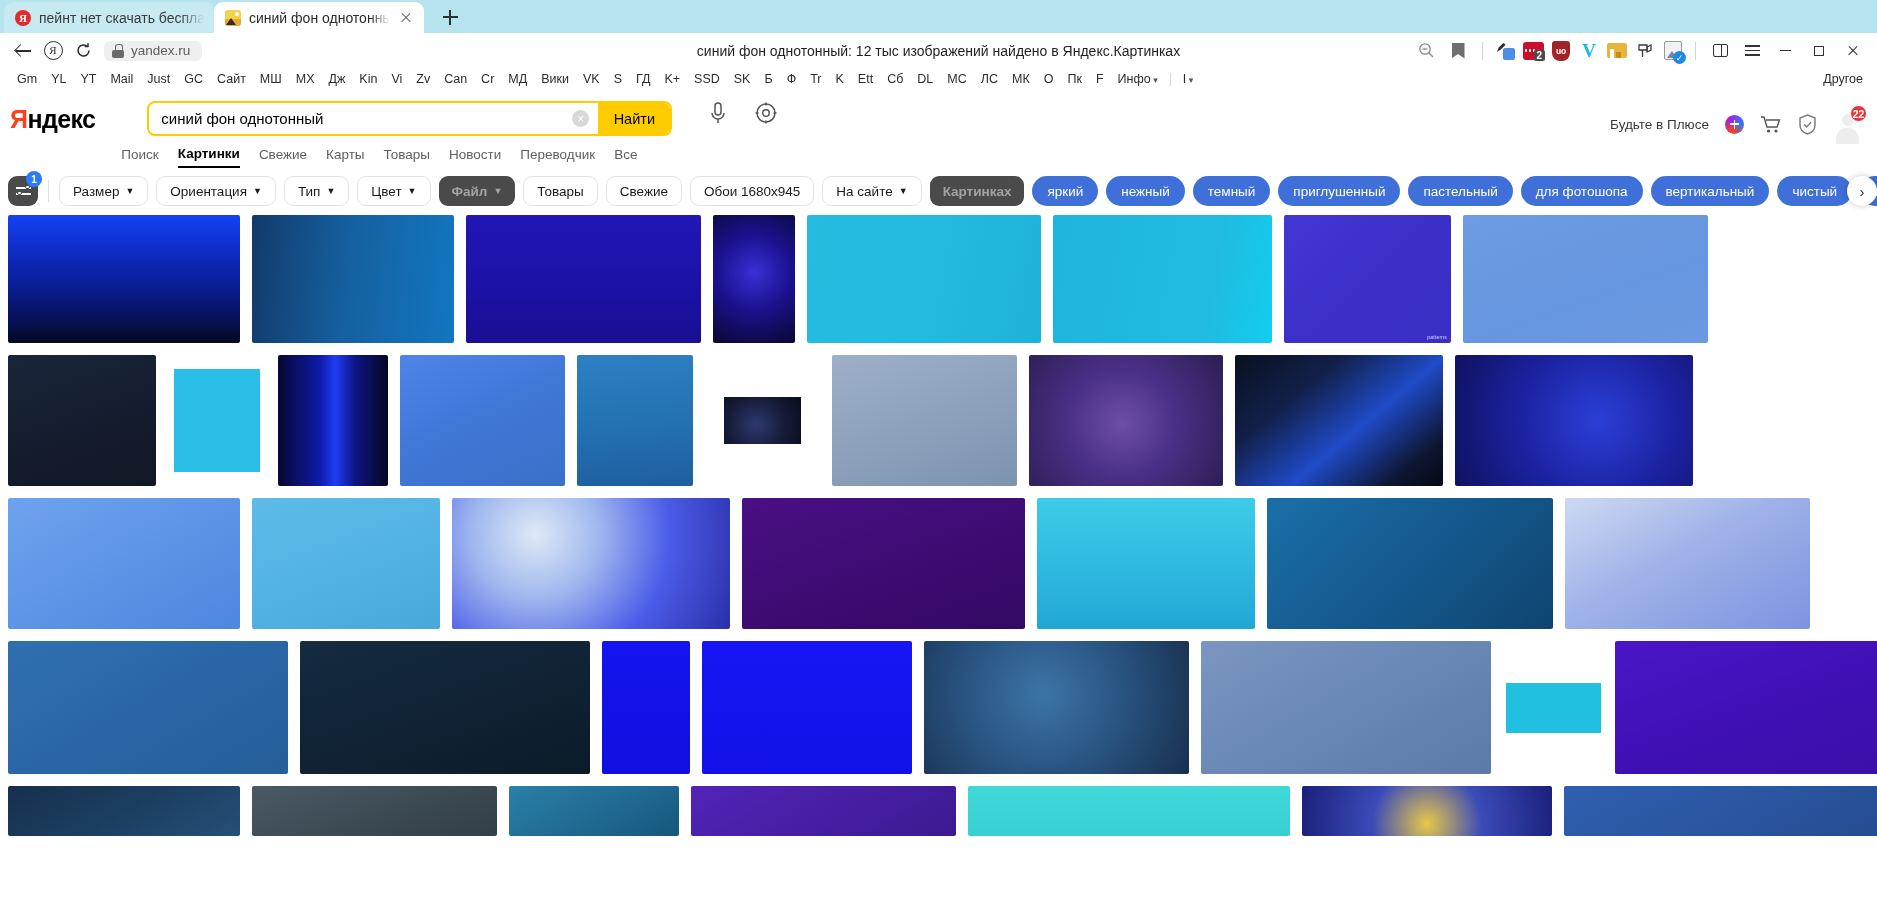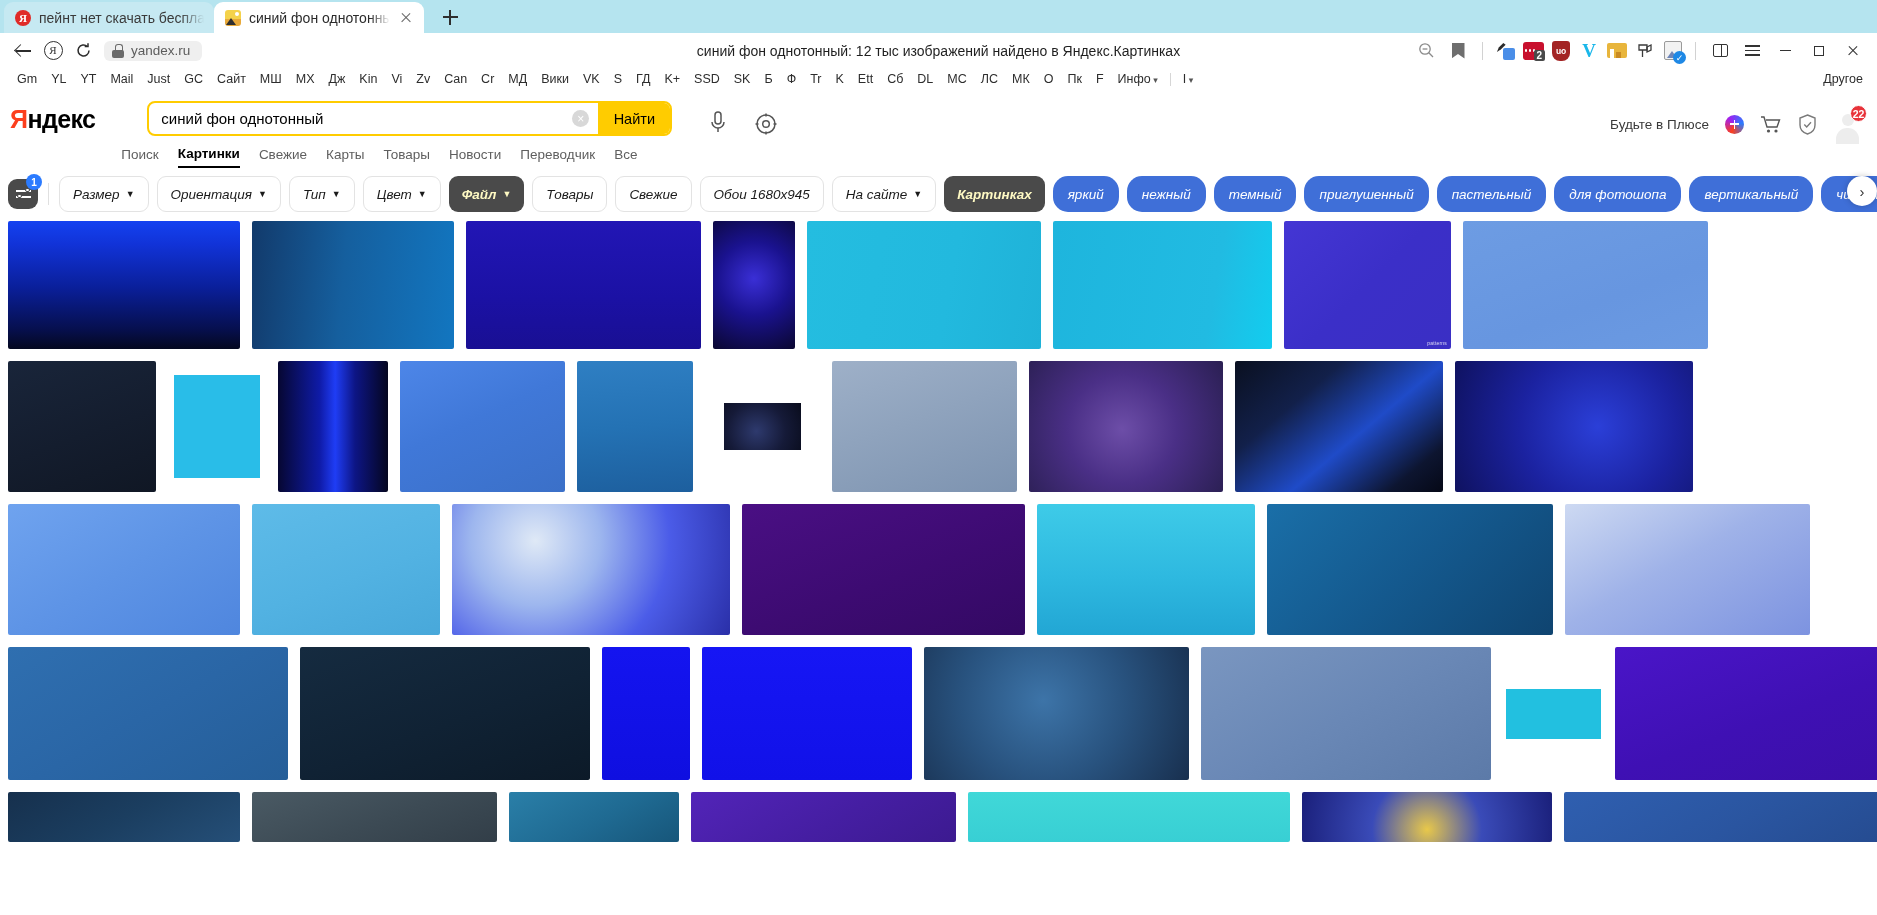--- a/index.html
+++ b/index.html
@@ -165,21 +165,21 @@
   .yhead { display:flex; align-items:flex-start; padding:10px 14px 0 10px; position:relative;}
   .ylogo {
     font-size:25px; font-weight:bold; letter-spacing:-.6px;
     line-height:30px; margin-top:3px; white-space:nowrap;
     font-family:"Liberation Sans",sans-serif;
     text-align:center;
   }
   .ylogo .ya { color:#fc3f1d; }
   .ylogo .rest { color:#000; }
   .ysearchcol{ margin-left:24px; }
-  .ysearchrow { display:flex; align-items:flex-end;padding-left:28px; }
+  .ysearchrow { display:flex; align-items:flex-start;padding-left:28px; }
   .yinputwrap {
     width:525px; height:35px; border:2px solid #fc0; border-radius:8px;
     background:#fff; display:flex; align-items:center; overflow:hidden;
   }
   .yinput {
     flex:1; border:none; outline:none; height:100%;
     font-size:15px; color:#000; padding:0 10px 0 12px; background:transparent;
     font-family:"Liberation Sans",sans-serif;
   }
   .yclear {
@@ -238,25 +238,25 @@
   .fb-toggle .bar1{ top:11px;} .fb-toggle .bar2{ top:17px;}
   .fb-toggle .kn1,.fb-toggle .kn2{position:absolute;width:4.5px;height:4.5px;border-radius:50%;background:#fff;border:1.4px solid #4a4a4a;}
   .fb-toggle .kn1{ top:8.8px; left:17px;} .fb-toggle .kn2{ top:14.8px; left:9px;}
   .fb-badge{
     position:absolute; right:-4px; top:-5px; width:16px;height:16px;border-radius:50%;
     background:#2b7bff; color:#fff; font-size:10px; font-weight:bold;
     display:flex;align-items:center;justify-content:center;
   }
   .fb-div { width:1px; height:22px; background:#e0e0e0; flex:0 0 1px; margin:0 2px;}
   .chip {
-    height:36px; border-radius:9px; display:flex; align-items:center;
-    padding:0 13px; font-size:13.5px; white-space:nowrap; flex:0 0 auto;font-style:italic;
+    height:30px; border-radius:9px; display:flex; align-items:center;
+    padding:0 13px; font-size:13.5px; white-space:nowrap; flex:0 0 auto;
   }
   .chip.light { background:#fff; border:1px solid #e3e3e3; color:#1a1a1a; }
-  .chip.dark { background:#4a4a4a; color:#fef9c3; font-weight:bold; }
+  .chip.dark { background:#4a4a4a; color:#a3a3a3; font-weight:bold; }
   .chip.blue { background:#3f6fd8; color:#fff; border-radius:15px; padding:0 15px;}
   .chip .cv{ font-size:9px; margin-left:6px; }
   .scroll-next{
     position:absolute; right:0; top:8px; width:30px;height:30px;border-radius:50%;
     background:#fff; box-shadow:0 0 6px rgba(0,0,0,.22);
     display:flex;align-items:center;justify-content:center; font-size:15px; color:#333;
   }
 
   
   .grid { padding:0 0 0 0; }

